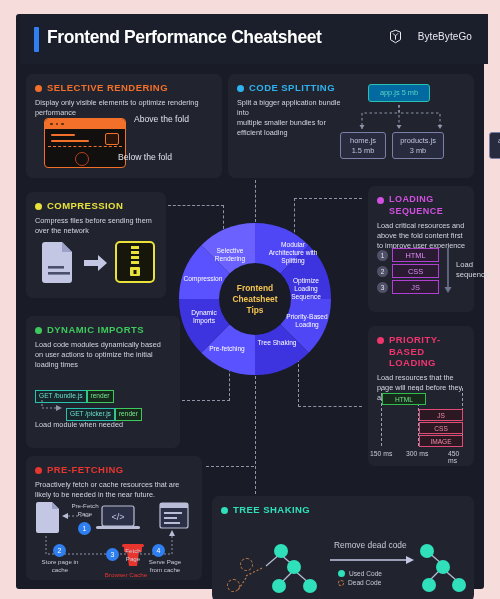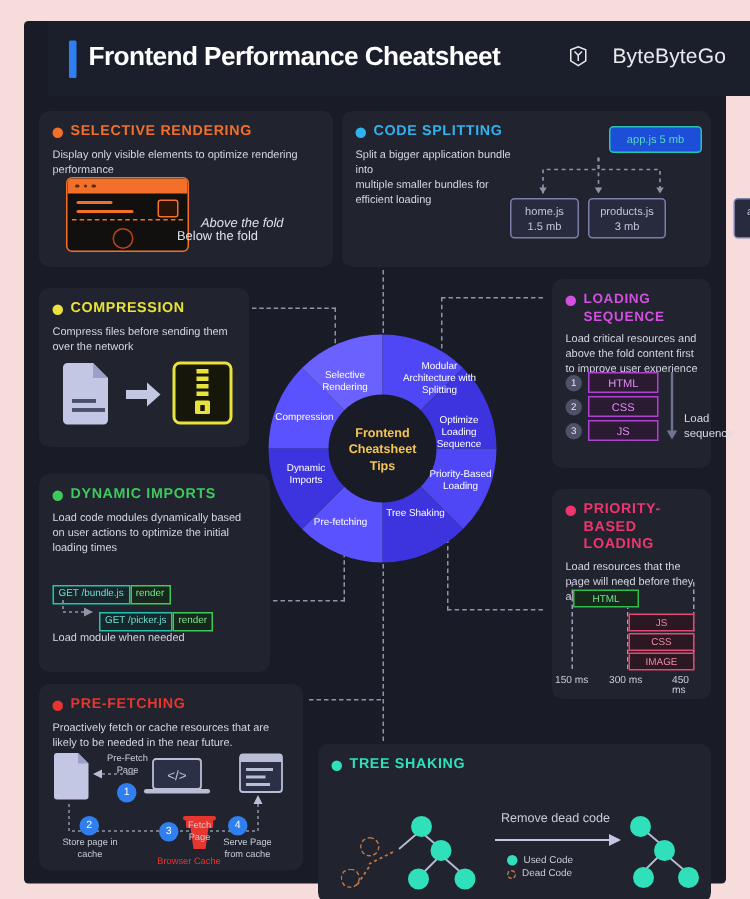--- a/index.html
+++ b/index.html
@@ -11,38 +11,38 @@
   }
   .poster {
     position: absolute;
     left: 16px; top: 14px;
     width: 468px; height: 575px;
     background: #191c27;
     border-radius: 3px;
   }
   
   .header {
-    position: absolute; left: 16px; top: 0; width: 100%; height: 50px;
+    position: absolute; left: 4px; top: 0; width: 100%; height: 50px;
     background: #1b1f2b;
     text-align: center;
   }
   .hbar {
     position: absolute; left: 14px; top: 13px; width: 5px; height: 25px;
     background: #2f7ff0; border-radius: 1px;
   }
   .htitle {
     position: absolute; left: 27px; top: 13px;
     font-size: 17.5px; font-weight: bold; color: #ffffff;
     letter-spacing: -0.4px; white-space: nowrap;
   }
   .logo {
     position: absolute; right: 16px; top: 15px;
     display: flex; align-items: center; gap: 5px;
   }
-  .logo-text { font-size: 14px; color: #e9eaf0; letter-spacing: 0.1px; margin-left: 10px; }
+  .logo-text { font-size: 10px; color: #e9eaf0; letter-spacing: 0.1px; margin-left: 10px; }
   
   .card {
     position: absolute;
     background: #21242f;
     border-radius: 7px;
     padding: 8px 9px;
   }
   .sec-head {
     display: flex; align-items: flex-start; gap: 5px; margin-bottom: 4px;
   }
@@ -72,21 +72,21 @@
   .br-circ { position: absolute; left: 30px; top: 33px; width: 14px; height: 14px; border: 1.4px solid #b8431a; border-radius: 50%; }
   .fold-lbl {
     position: absolute; font-size: 8.6px; color: #dfe2ea;
   }
   
   #c-split { left: 212px; top: 60px; width: 246px; height: 104px; }
   .node {
     position: absolute; text-align: center; border-radius: 3px;
     font-size: 7.4px; line-height: 9.5px; padding: 3px 2px;
   }
-  .node-root { border: 1.3px solid #27c3b0; color: #56d7c6; background: #1d4ed8; margin-left: 38px; }
+  .node-root { border: 1.3px solid #27c3b0; color: #56d7c6; background: #0369a1; }
   .node-leaf { border: 1.2px solid #7b80a8; color: #c2c6dd; background: #272b3d; }
   
   #c-compress { left: 10px; top: 178px; width: 140px; height: 106px; }
   
   #c-loadseq { left: 352px; top: 172px; width: 106px; height: 126px; }
   .seq-row { display: flex; align-items: center; gap: 4px; margin-bottom: 2px; }
   .seq-num {
     width: 11px; height: 11px; border-radius: 50%; background: #4e5167;
     color: #e7e8ef; font-size: 6.5px; display: flex; align-items: center;
     justify-content: center; flex: 0 0 auto;
@@ -184,21 +184,21 @@
         <i></i>
         <i></i>
         <i></i>
       </div>
       <div class="br-line" style="left:6px; top:15px; width:24px; height:2.4px;"></div>
       <div class="br-line" style="left:6px; top:21px; width:38px; height:2px;"></div>
       <div style="position:absolute; right:6px; top:14px; width:14px; height:12px; border:1.2px solid #f2702a; border-radius:2px; background:#2a1409;"></div>
       <div class="fold-line"></div>
       <div class="br-circ"></div>
     </div>
-    <div class="fold-lbl" style="left:108px; top:69px;font-style:italic;">Above the fold</div>
+    <div class="fold-lbl" style="left:108px; top:40px;">Above the fold</div>
     <div class="fold-lbl" style="left:92px; top:78px;">Below the fold</div>
   </div>
 
   <div class="card" id="c-split">
     <div class="sec-head">
       <span class="dot" style="background:#2fb3f0"></span>
       <span class="sec-title" style="color:#2fb3f0">CODE SPLITTING</span>
     </div>
     <div class="sec-desc" style="width:110px; white-space:pre-line">Split a bigger application bundle into
 multiple smaller bundles for efficient loading</div>
@@ -267,21 +267,21 @@
       </div>
       <div class="seq-row">
         <span class="seq-num">3</span>
         <span class="seq-box">JS</span>
       </div>
     </div>
     <svg width="8" height="46" style="position:absolute; left:76px; top:62px;">
       <path d="M4 0 L4 40" stroke="#6e7390" stroke-width="1.6"></path>
       <path d="M4 45 l-3.5 -6 h7 z" fill="#6e7390"></path>
     </svg>
-    <div class="seq-side" style="position:absolute; left:88px; top:88px; width:34px;">Load sequence</div>
+    <div class="seq-side" style="position:absolute; left:88px; top:74px; width:34px;">Load sequence</div>
   </div>
 
   <div class="card" id="c-dynamic">
     <div class="sec-head">
       <span class="dot" style="background:#3ec95d"></span>
       <span class="sec-title" style="color:#3ec95d">DYNAMIC IMPORTS</span>
     </div>
     <div class="sec-desc" style="width:134px">Load code modules dynamically based on user actions to optimize the initial loading times</div>
 
     <div style="position:absolute; left:9px; top:68px;">

